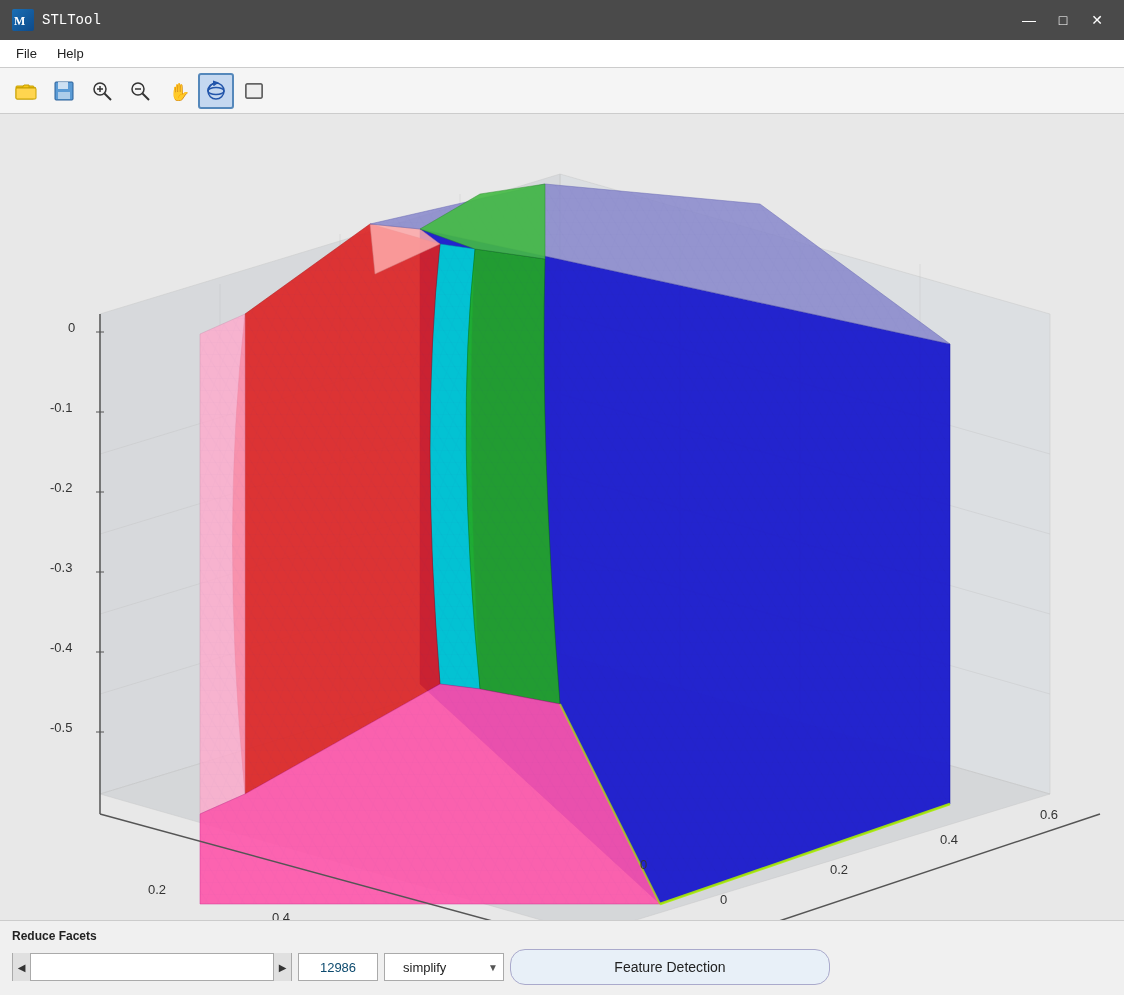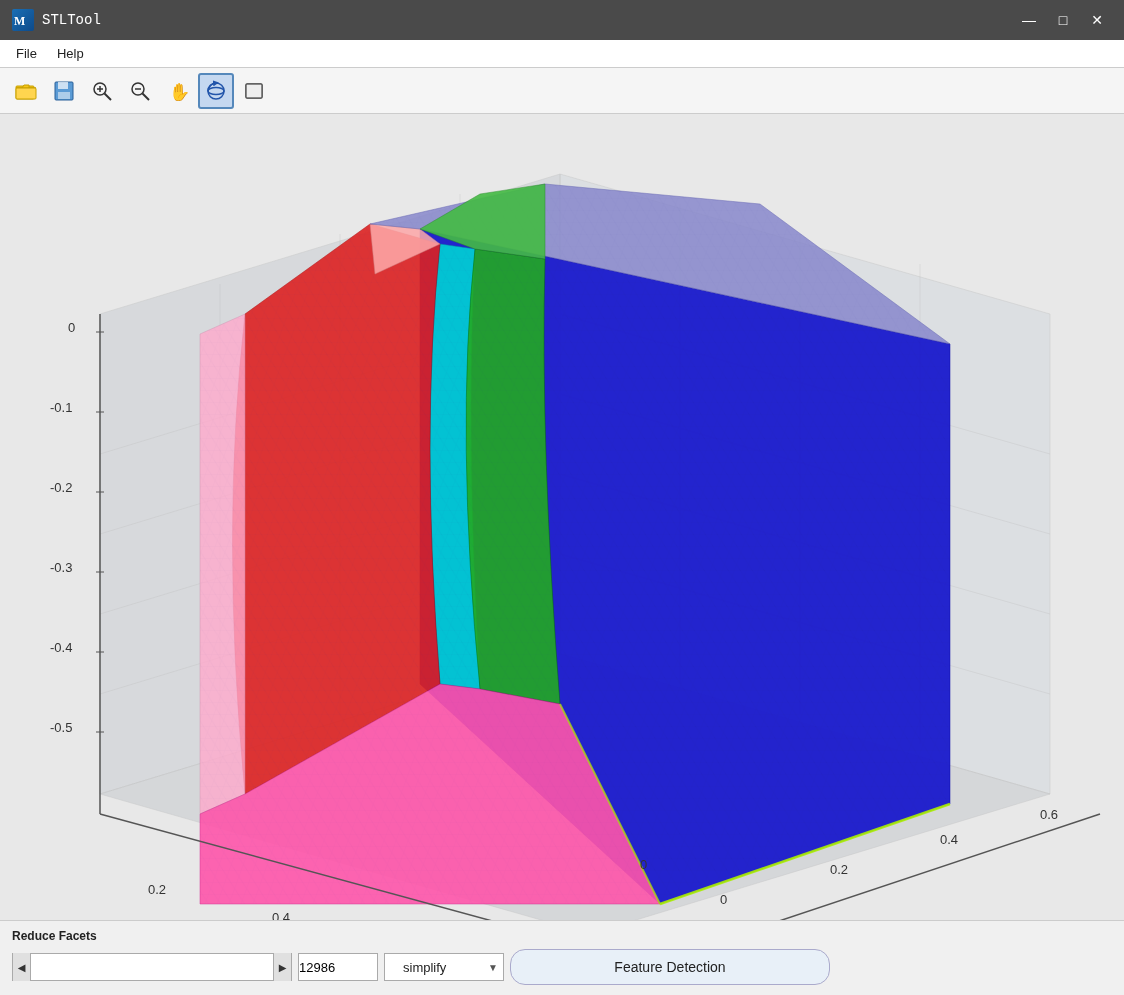--- a/index.html
+++ b/index.html
@@ -161,23 +161,23 @@
       height: 100%;
       background: #fff;
       position: relative;
       cursor: pointer;
     }
     .facets-input {
       width: 80px;
       height: 28px;
       border: 1px solid #aaa;
       background: #fff;
-      text-align: left;
+      text-align: center;
       font-size: 13px;
-      color: #000000;
+      color: #0c4a6e;
     }
     .method-select {
       height: 28px;
       border: 1px solid #aaa;
       background: #fff;
       font-size: 13px;
       color: #222;
       padding: 0 18px;
       width: 120px;
       appearance: none;

